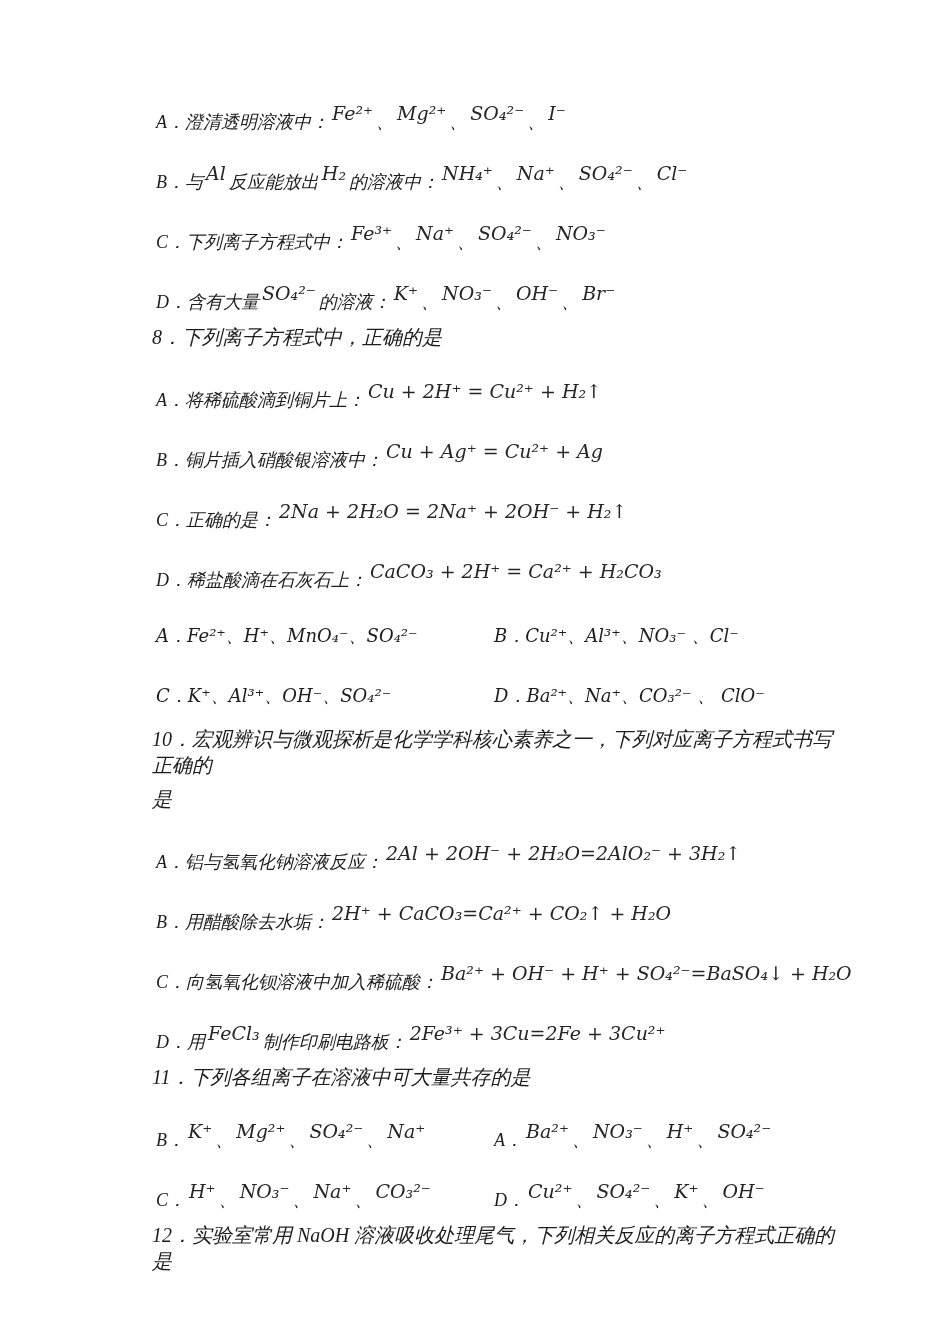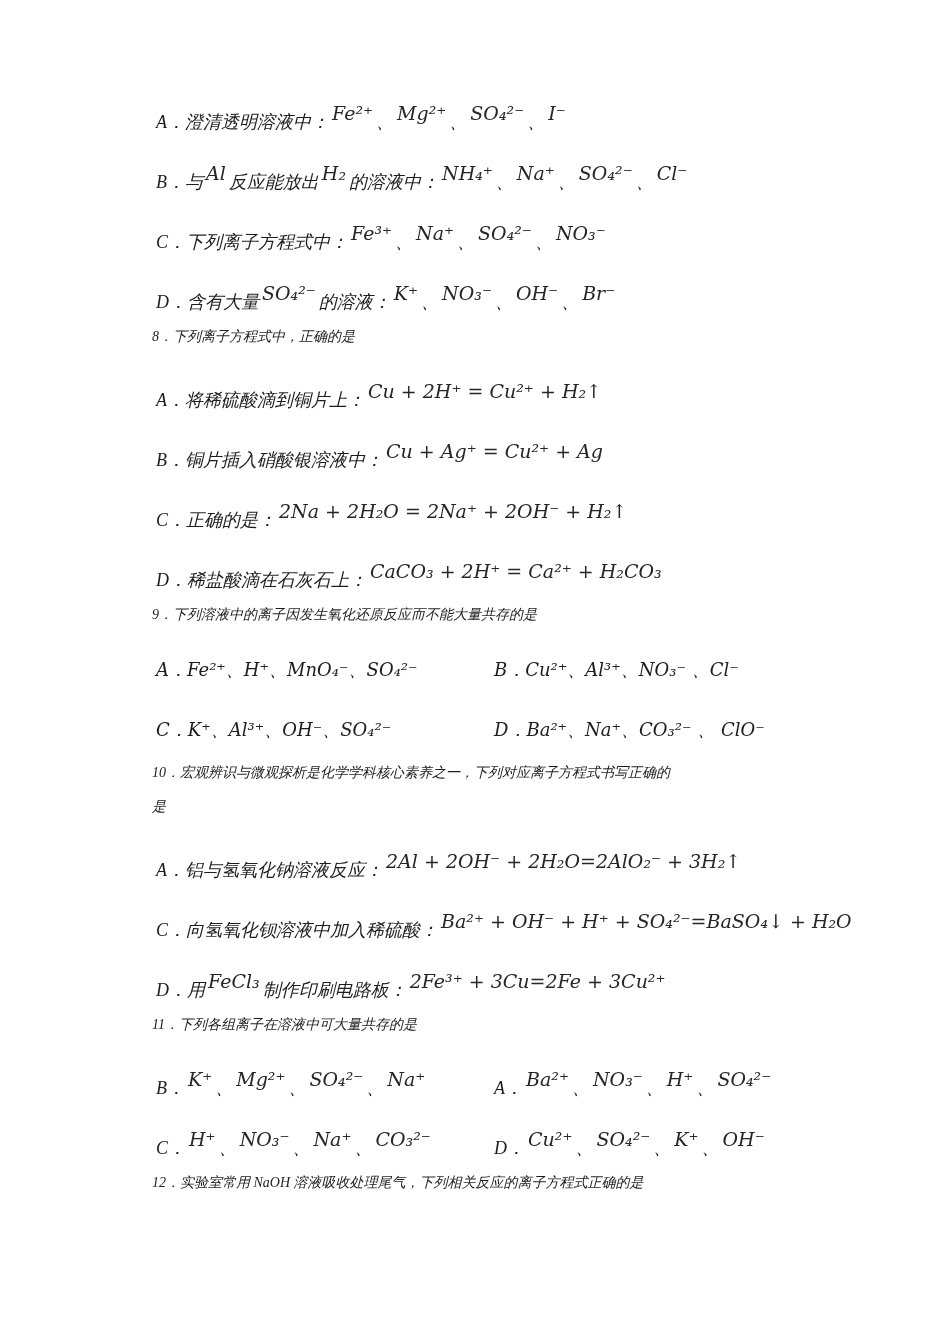--- a/index.html
+++ b/index.html
@@ -15,21 +15,21 @@
     font-family: "Liberation Serif", "DejaVu Serif", serif;
     color: #1d1d1d;
   }
   #doc {
     padding: 80px 100px 0 152px;
     width: 698px;
     box-sizing: content-box;
   }
   .question { margin: 0; font-style: italic; }
   .stem {
-    font-size: 14px;
+    font-size: 20px;
     line-height: 26px;
     margin: 0 0 8px 0;
   }
   .opts { margin: 0 0 4px 0; }
   .opt {
     margin-left: 4px;
     padding-top: 22px;
     height: 38px;
     box-sizing: content-box;
     white-space: nowrap;
@@ -64,33 +64,33 @@
     <section class="question">
       <div class="stem">8．下列离子方程式中，正确的是</div>
       <div class="opts">
         <div class="opt"><span class="t">A．将稀硫酸滴到铜片上：</span><span class="f">Cu + 2H⁺ = Cu²⁺ + H₂↑</span></div>
         <div class="opt"><span class="t">B．铜片插入硝酸银溶液中：</span><span class="f">Cu + Ag⁺ = Cu²⁺ + Ag</span></div>
         <div class="opt"><span class="t">C．正确的是：</span><span class="f">2Na + 2H₂O = 2Na⁺ + 2OH⁻ + H₂↑</span></div>
         <div class="opt"><span class="t">D．稀盐酸滴在石灰石上：</span><span class="f">CaCO₃ + 2H⁺ = Ca²⁺ + H₂CO₃</span></div>
       </div>
     </section>
     <section class="question">
-      <div class="stem">9．下列溶液中的离子因发生氧化还原反应而不能大量共存的是</div>
       <div class="opts two-col">
         <div class="opt inline"><span class="t">A．Fe²⁺、H⁺、MnO₄⁻、SO₄²⁻</span></div>
         <div class="opt inline"><span class="t">B．Cu²⁺、Al³⁺、NO₃⁻ 、Cl⁻</span></div>
         <div class="opt inline"><span class="t">C．K⁺、Al³⁺、OH⁻、SO₄²⁻</span></div>
         <div class="opt inline"><span class="t">D．Ba²⁺、Na⁺、CO₃²⁻ 、 ClO⁻</span></div>
       </div>
     </section>
     <section class="question">
       <div class="stem">10．宏观辨识与微观探析是化学学科核心素养之一，下列对应离子方程式书写正确的</div>
       <div class="stem">是</div>
       <div class="opts">
         <div class="opt"><span class="t">A．铝与氢氧化钠溶液反应：</span><span class="f">2Al + 2OH⁻ + 2H₂O=2AlO₂⁻ + 3H₂↑</span></div>
+        <div class="opt"><span class="t">B．用醋酸除去水垢：</span><span class="f">2H⁺ + CaCO₃=Ca²⁺ + CO₂↑ + H₂O</span></div>
         <div class="opt"><span class="t">C．向氢氧化钡溶液中加入稀硫酸：</span><span class="f">Ba²⁺ + OH⁻ + H⁺ + SO₄²⁻=BaSO₄↓ + H₂O</span></div>
         <div class="opt"><span class="t">D．用</span><span class="f">FeCl₃</span><span class="t">制作印刷电路板：</span><span class="f">2Fe³⁺ + 3Cu=2Fe + 3Cu²⁺</span></div>
       </div>
     </section>
     <section class="question">
       <div class="stem">11．下列各组离子在溶液中可大量共存的是</div>
       <div class="opts two-col">
         <div class="opt"><span class="t">B．</span><span class="f">K⁺</span><span class="t">、</span><span class="f">Mg²⁺</span><span class="t">、</span><span class="f">SO₄²⁻</span><span class="t">、</span><span class="f">Na⁺</span></div>
         <div class="opt"><span class="t">A．</span><span class="f">Ba²⁺</span><span class="t">、</span><span class="f">NO₃⁻</span><span class="t">、</span><span class="f">H⁺</span><span class="t">、</span><span class="f">SO₄²⁻</span></div>
         <div class="opt"><span class="t">C．</span><span class="f">H⁺</span><span class="t">、</span><span class="f">NO₃⁻</span><span class="t">、</span><span class="f">Na⁺</span><span class="t">、</span><span class="f">CO₃²⁻</span></div>

